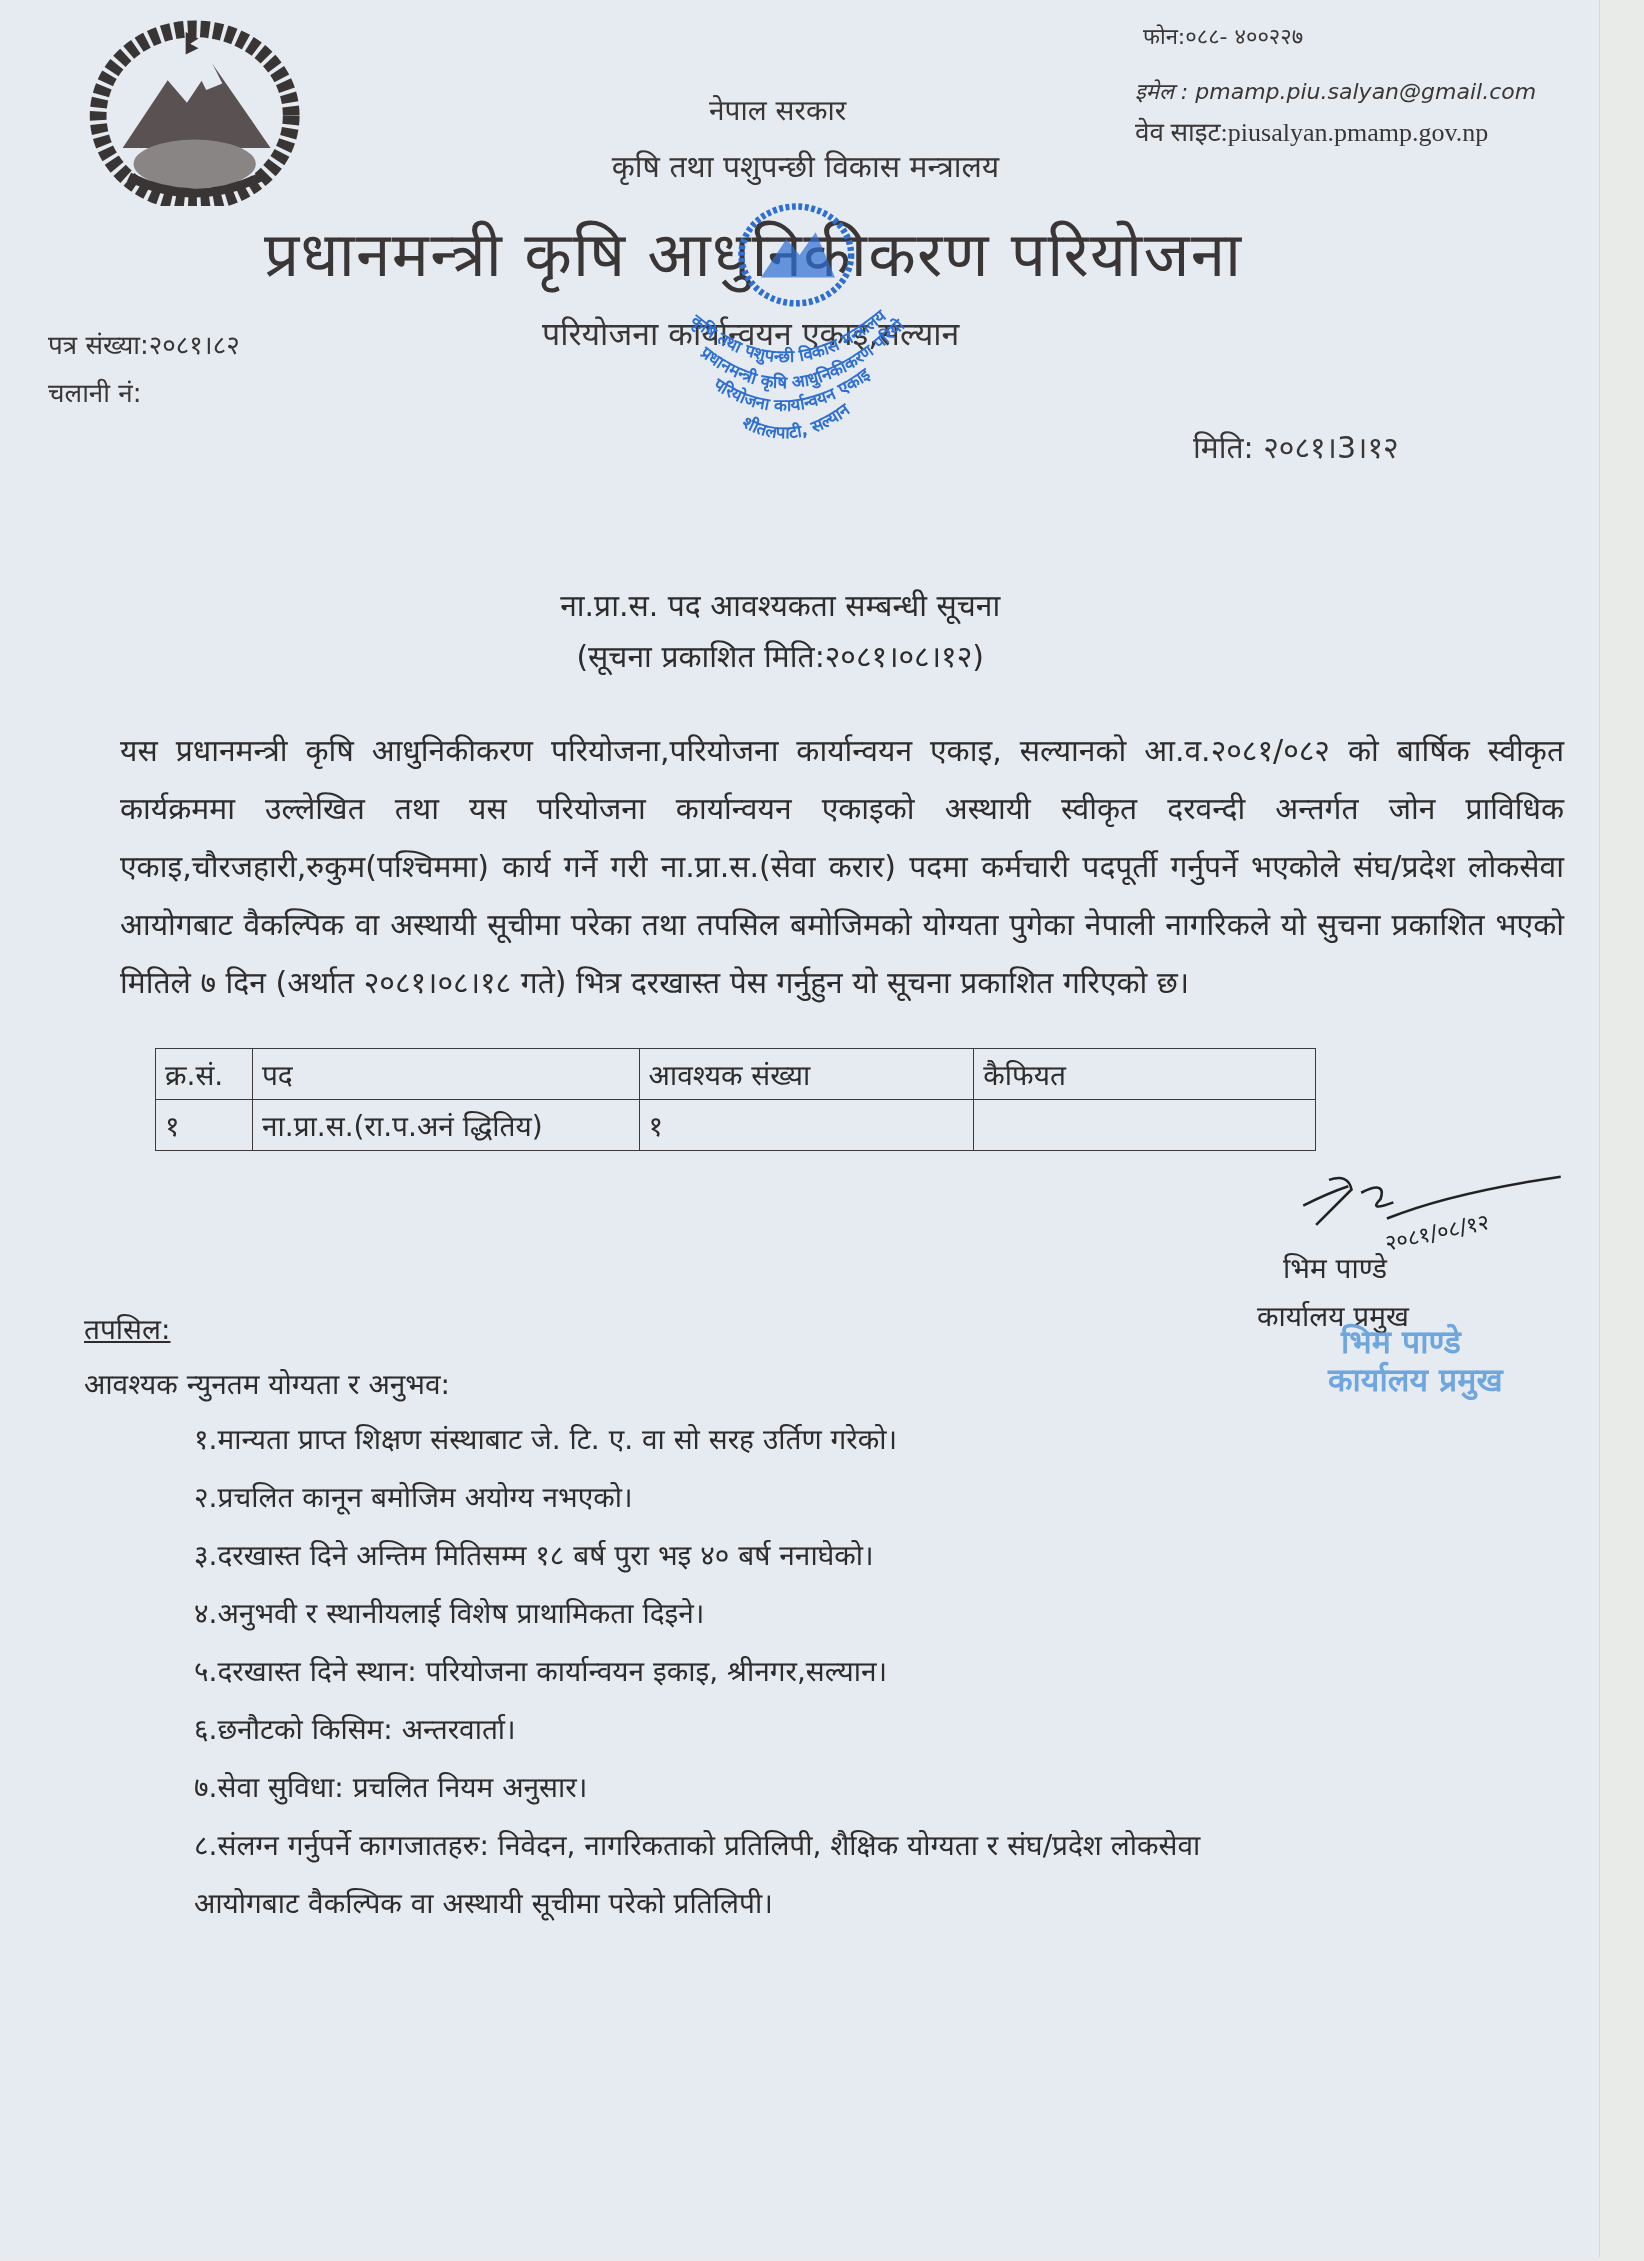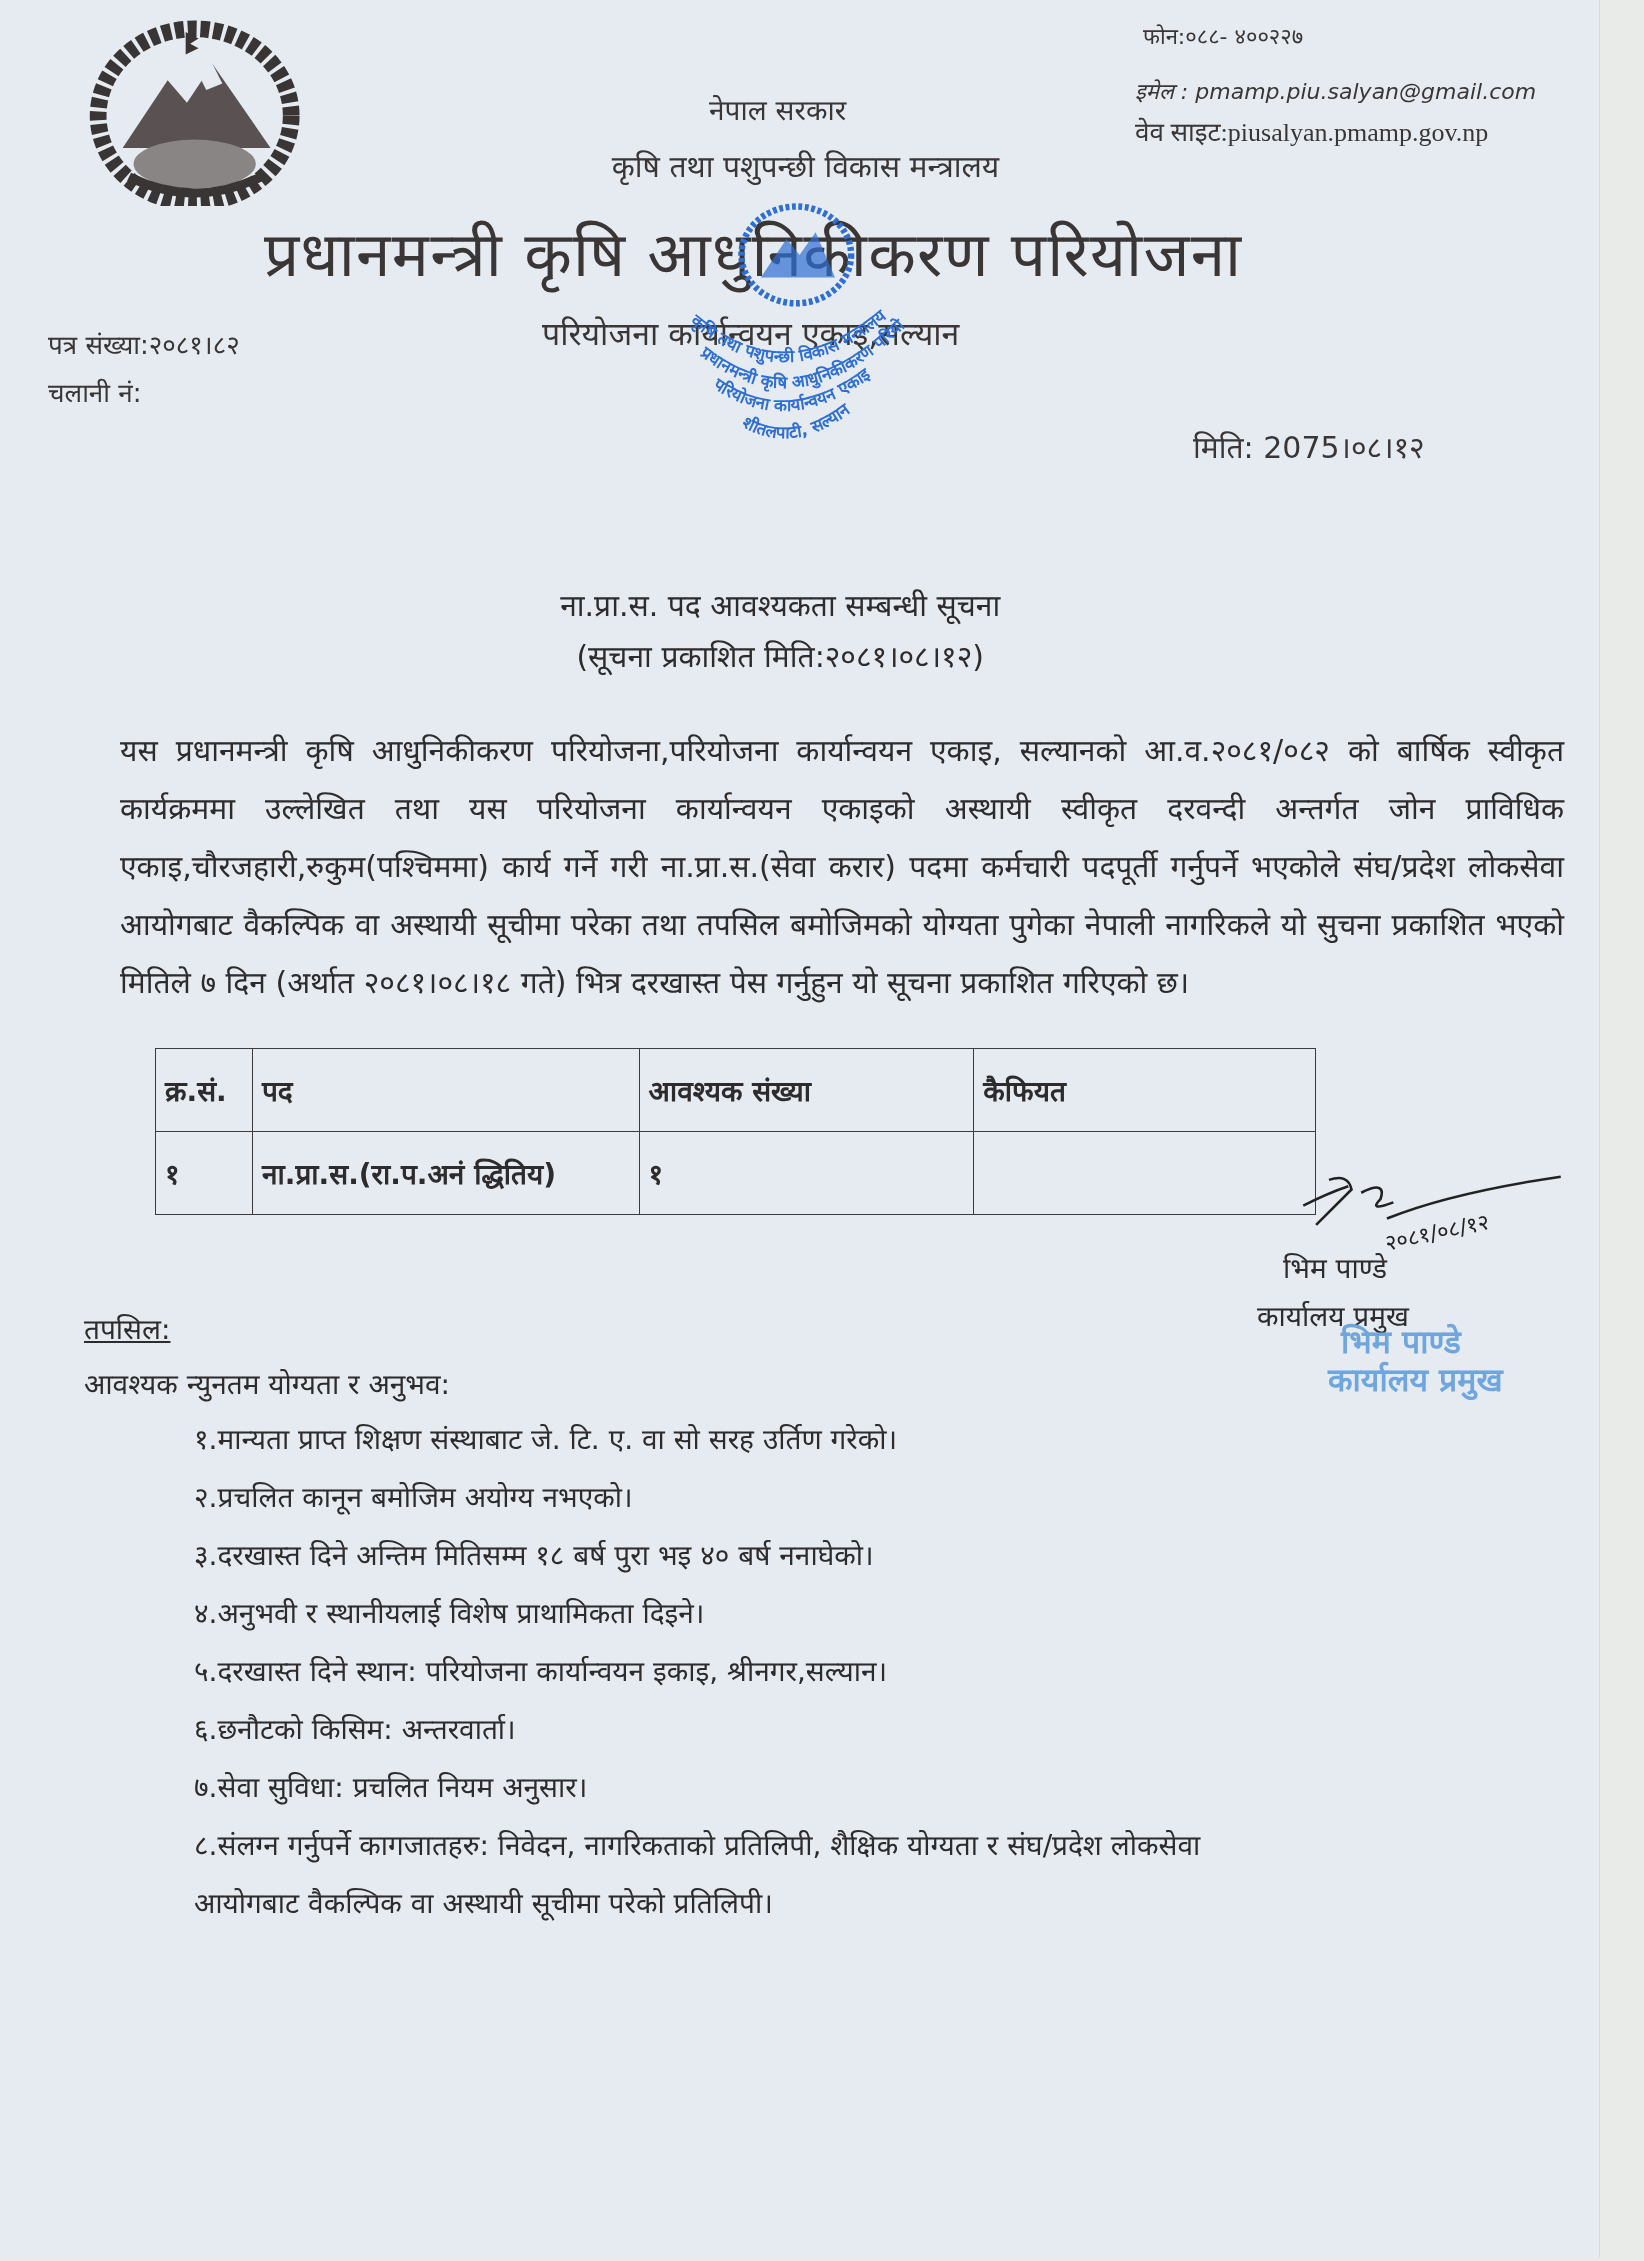--- a/index.html
+++ b/index.html
@@ -37,21 +37,21 @@
   .para {
     position:absolute; left:84px; top:722px; width:1444px;
     font-size:30px; line-height:58px; text-align:justify; color:#2d2b2b;margin-left:36px;
   }
   
   table.posts {
     position:absolute; left:155px; top:1048px; width:1161px;
     border-collapse:collapse; font-size:28px; color:#2d2b2b;
   }
   table.posts td, table.posts th {
-    border:1.9px solid #3c3a3a; padding:21px 9px; text-align:left; font-weight:bold; height:40px;
+    border:1.9px solid #3c3a3a; padding:5px 9px; text-align:left; font-weight:normal; height:40px;
   }
   
   .sig { left:1290px; top:1167px; width:284px; height:103px; }
   .signame { top:1248px; left:1283px; font-size:28px; }
   .sigtitle { top:1296px; left:1257px; font-size:28px; }
   .sealname { top:1319px; left:1341px; font-size:32px; color:#6fa6dd; font-weight:bold; }
   .sealtitle { top:1357px; left:1328px; font-size:32px; color:#6fa6dd; font-weight:bold; }
   
   .tapsil-h { top:1309px; left:84px; font-size:28px; text-decoration:underline; }
   .req-h { top:1364px; left:84px; font-size:28px; }
@@ -75,21 +75,21 @@
   <div class="abs ministry">कृषि तथा पशुपन्छी विकास मन्त्रालय</div>
   <div class="abs org">प्रधानमन्त्री कृषि आधुनिकीकरण परियोजना</div>
   <div class="abs unit">परियोजना कार्यान्वयन एकाइ,सल्यान</div>
 
   <div class="abs contact c1">फोन:०८८- ४००२२७</div>
   <div class="abs contact c2">इमेल : pmamp.piu.salyan@gmail.com</div>
   <div class="abs contact c3">वेव साइट:piusalyan.pmamp.gov.np</div>
 
   <div class="abs ref ref1">पत्र संख्या:२०८१।८२</div>
   <div class="abs ref ref2">चलानी नं:</div>
-  <div class="abs date">मिति: 2075।०८।१२</div>
+  <div class="abs date">मिति: २०८१।3।१२</div>
 
   <svg class="abs stamp" viewBox="0 0 420 440">
     <ellipse cx="205" cy="85" rx="85" ry="75" fill="none" stroke="#2f6fd4" stroke-width="10" stroke-dasharray="6 4"></ellipse>
     <polygon points="150,120 190,60 210,85 235,50 265,120" fill="#2f6fd4" opacity="0.7"></polygon>
     <path id="arc1" d="M40 190 Q205 330 380 150" fill="none"></path>
     <path id="arc2" d="M55 240 Q205 360 370 200" fill="none"></path>
     <path id="arc3" d="M75 290 Q205 380 350 250" fill="none"></path>
     <path id="arc4" d="M120 350 Q205 400 300 320" fill="none"></path>
     <text class="stamp-text"><textPath href="#arc1">कृषि तथा पशुपन्छी विकास मन्त्रालय</textPath></text>
     <text class="stamp-text"><textPath href="#arc2">प्रधानमन्त्री कृषि आधुनिकीकरण परियोजना</textPath></text>

